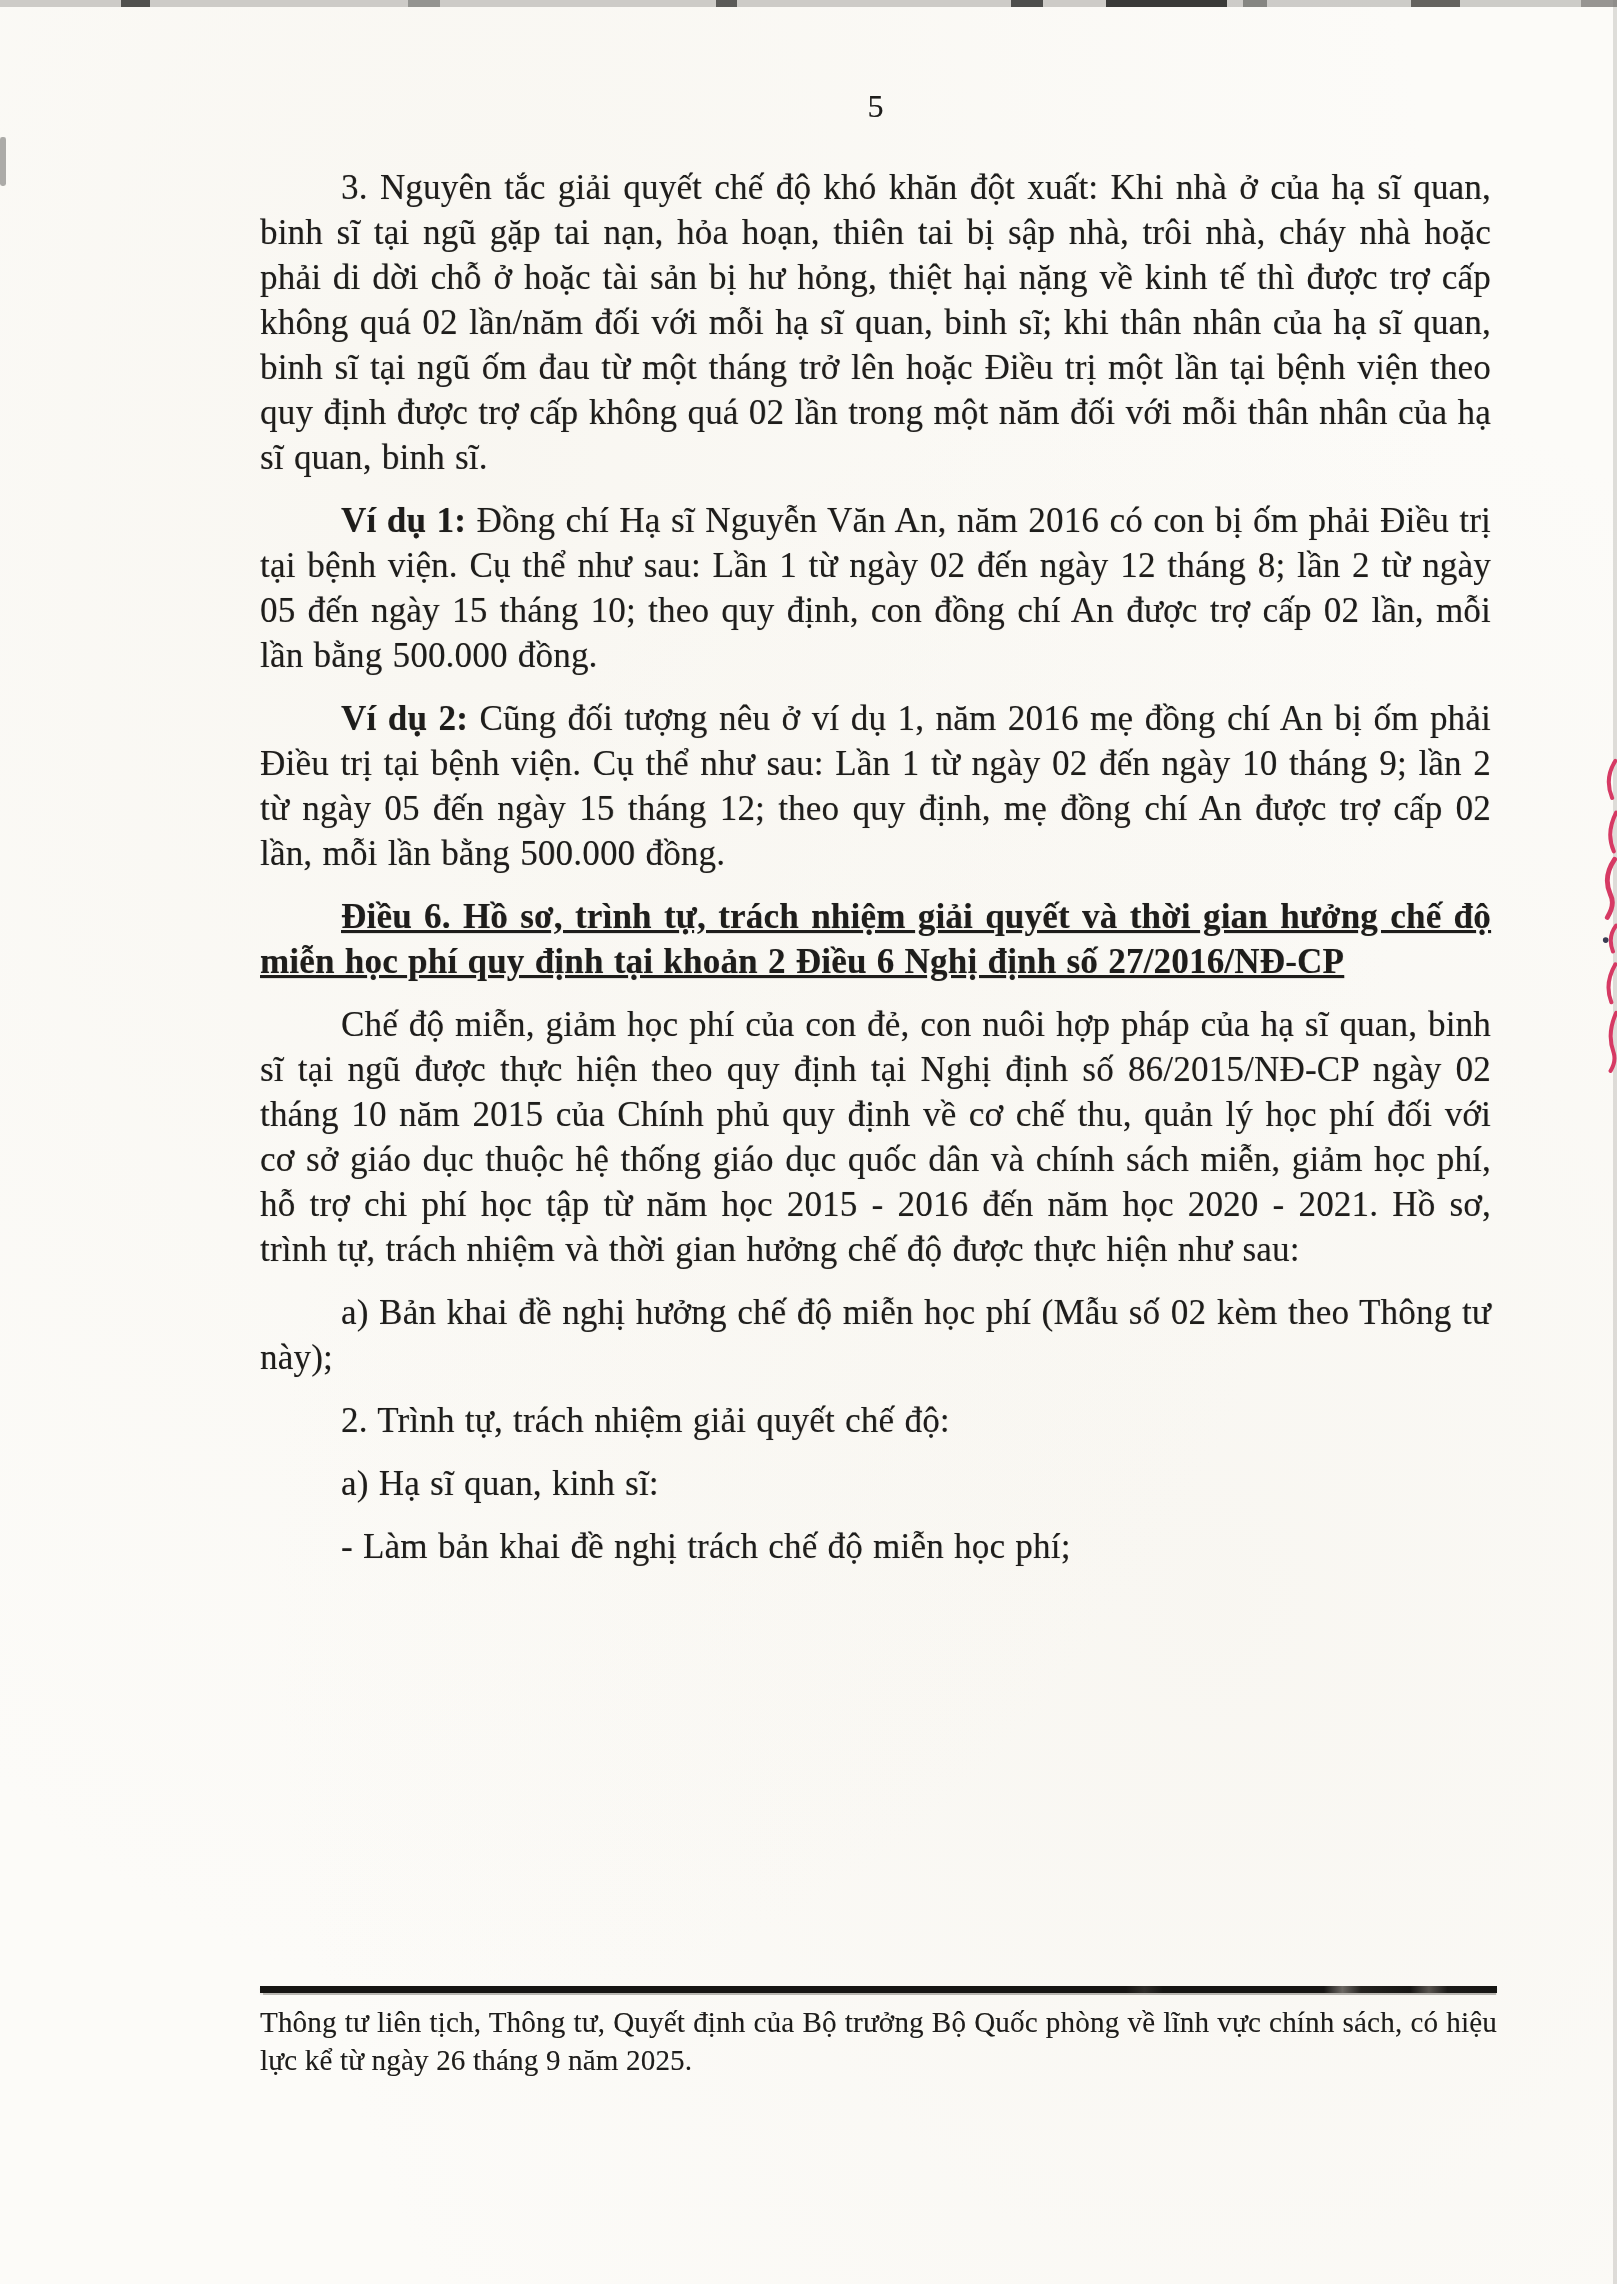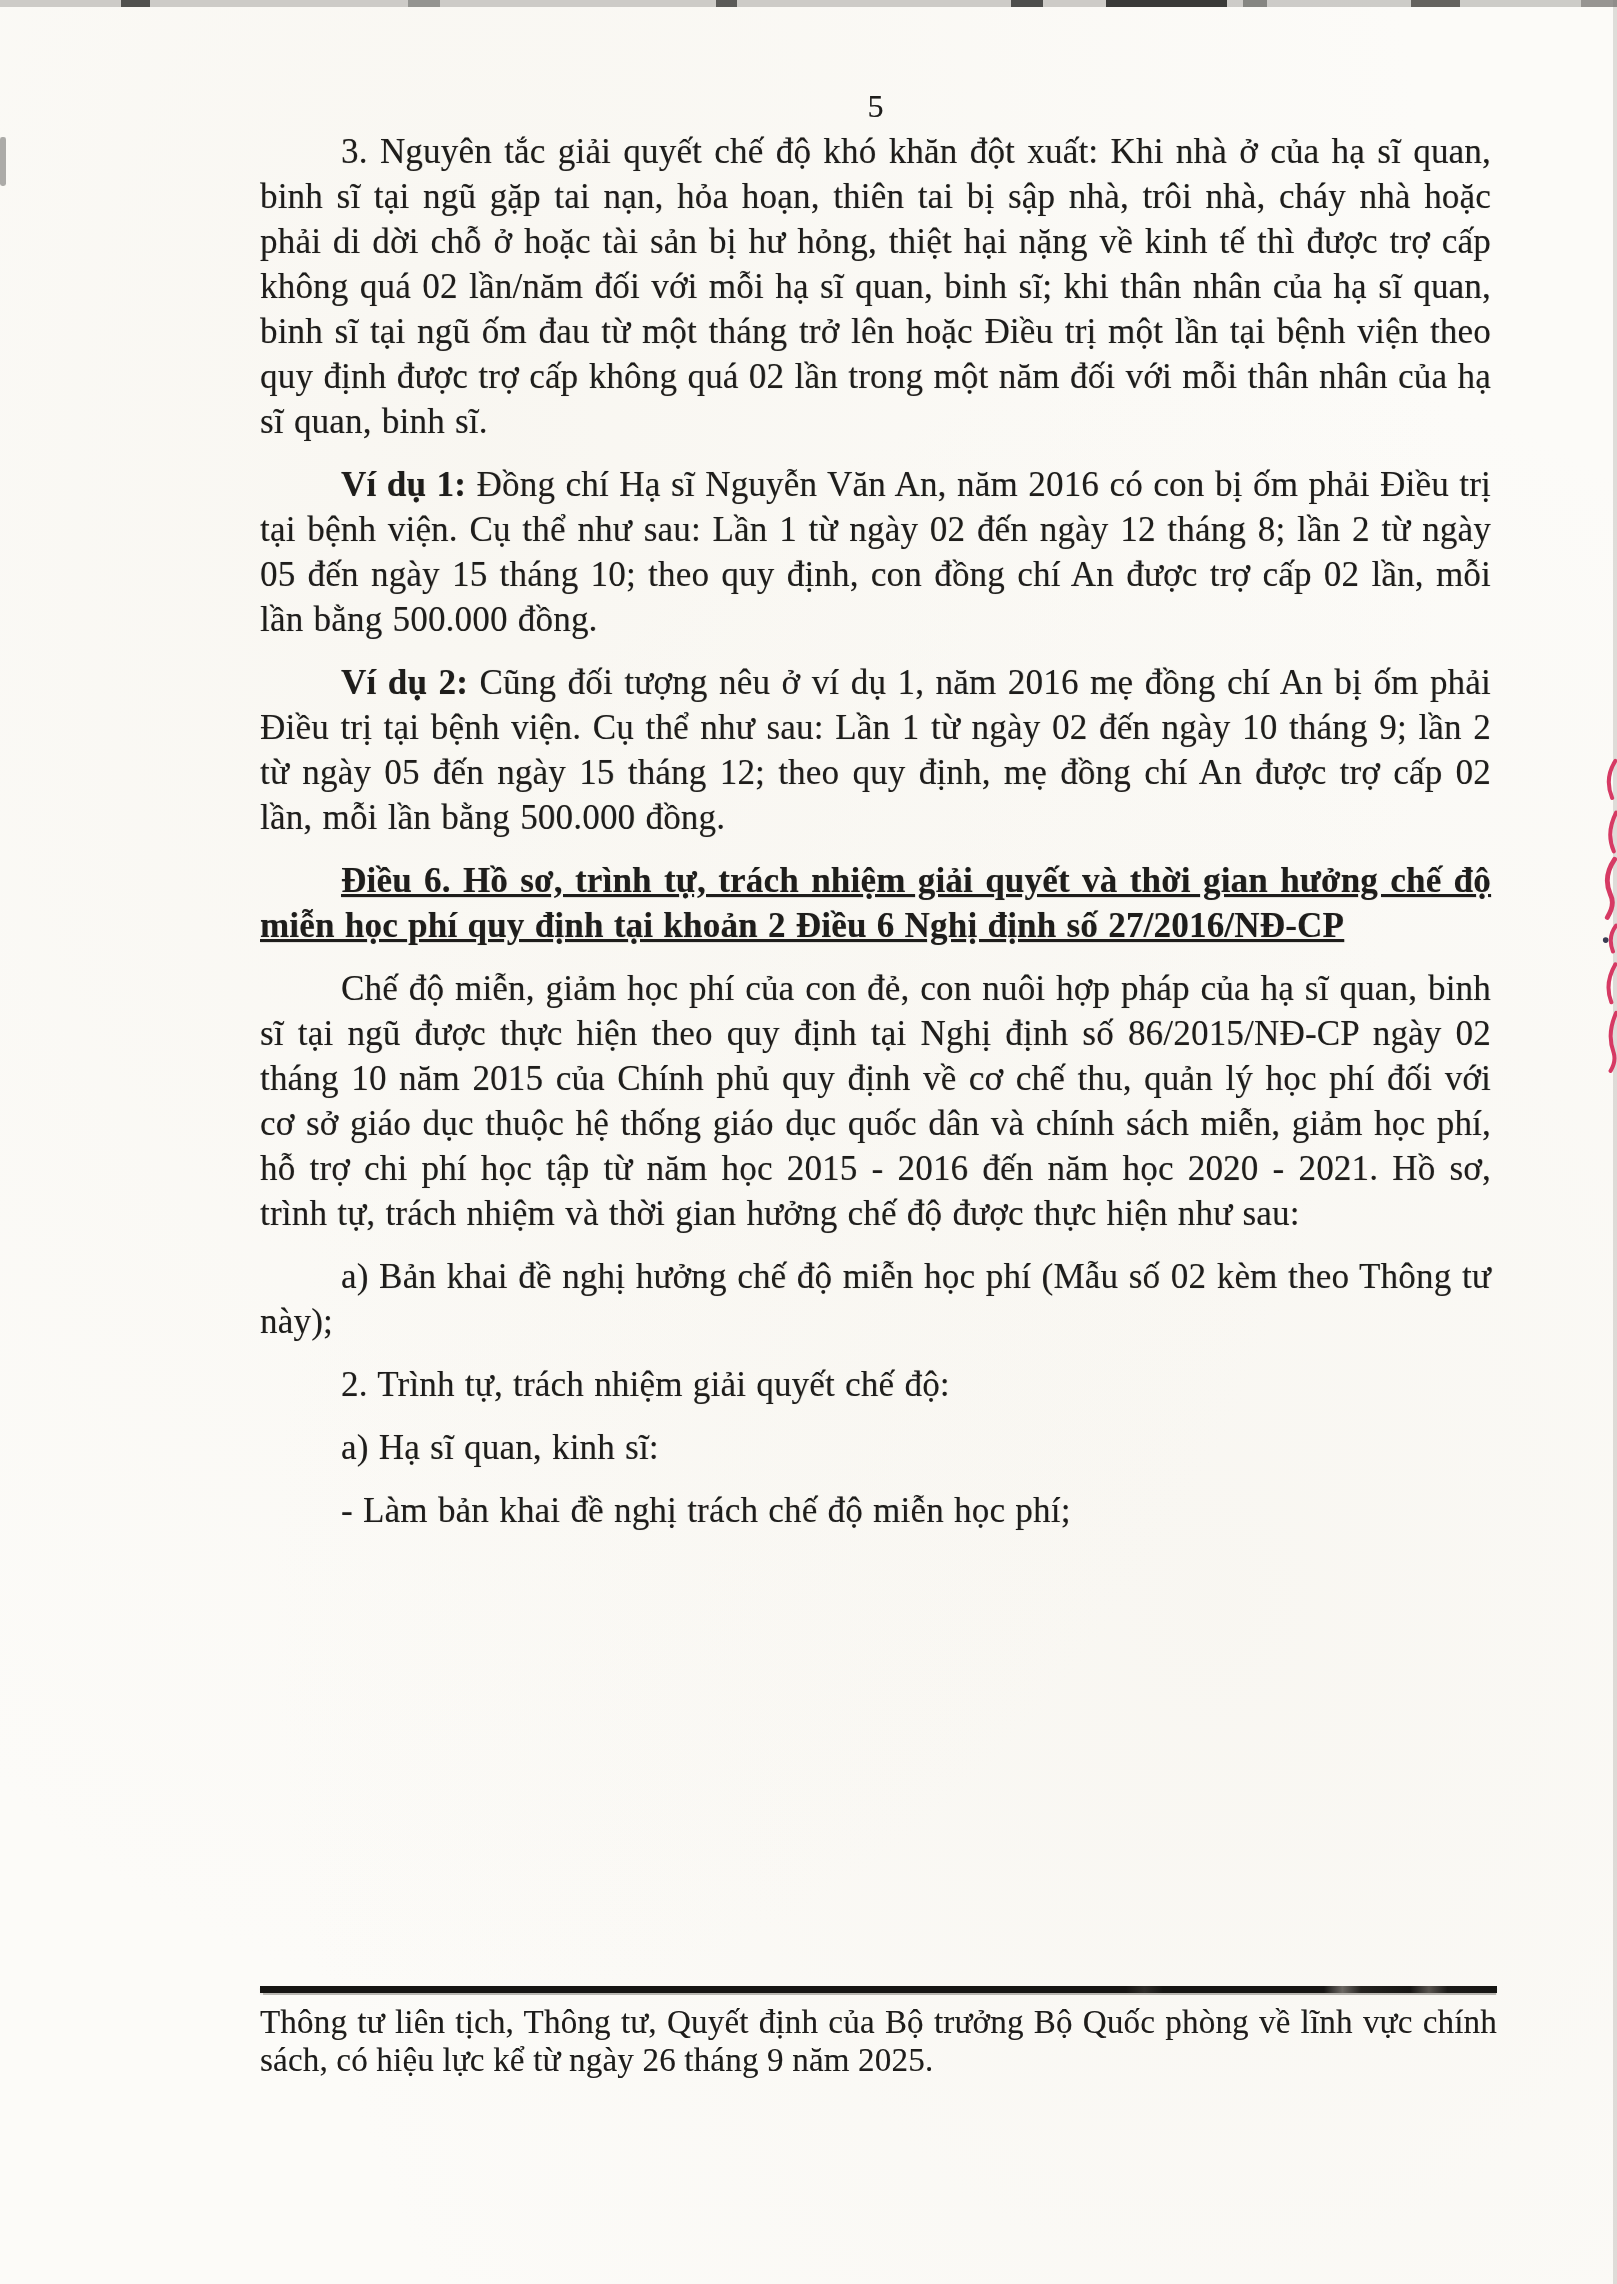--- a/index.html
+++ b/index.html
@@ -14,21 +14,21 @@
     background:
       radial-gradient(ellipse at 30% 20%, rgba(242,238,228,.35), rgba(0,0,0,0) 60%),
       radial-gradient(ellipse at 75% 70%, rgba(240,236,226,.30), rgba(0,0,0,0) 55%);
   }
   .content-col{position:absolute;left:260px;top:0;width:1231px;}
   .page-number{
     margin:84px 0 0 0;text-align:center;
     font-size:32px;line-height:45px;
     text-shadow:0.3px 0.3px 0.6px rgba(30,30,30,.45);
   }
-  .doc-body{}
+  .doc-body{margin-top:36px;}
   .para{
     margin:18px 0 0 0;
     font-size:35px;line-height:45px;
     text-align:justify;text-indent:81px;
     letter-spacing:0.2px;word-spacing:1.2px;
     text-shadow:0.3px 0.3px 0.7px rgba(35,33,30,.42);
   }
   .para:first-child{margin-top:0;}
   .para .bold{font-weight:bold;}
   .para.heading{font-weight:bold;text-decoration:underline;}
@@ -36,21 +36,21 @@
   .footnote-block{position:absolute;left:260px;top:1986px;width:1237px;}
   .footnote-rule{
     height:7.3px;border:0;margin:0;
     background:linear-gradient(to right,
       #161513 0%, #161513 70%, #2e2c29 71.5%, #161513 73%,
       #161513 86%, #6b6762 87.5%, #24221f 89%, #161513 93%,
       #57534e 94.5%, #1b1a18 96%, #161513 100%);
     box-shadow:0 1.6px 0.8px rgba(60,56,50,.35);
   }
   .footnote-text{
-    margin-top:9.7px;font-size:33px;line-height:38px;
+    margin-top:9.7px;font-size:29px;line-height:38px;
     text-align:justify;letter-spacing:0.2px;
     text-shadow:0.2px 0.2px 0.6px rgba(35,33,30,.4);
   }
   
   .scan-top-strip{position:absolute;top:0;left:0;width:1617px;height:6.5px;
     background:#c9c7c3;opacity:.9;}
   .scan-top-strip .seg{position:absolute;top:0;height:6.5px;}
   .seg1{left:121px;width:29px;background:#3f3f3d;}
   .seg2{left:408px;width:32px;background:#8a8a86;}
   .seg3{left:716px;width:21px;background:#4a4a48;}

